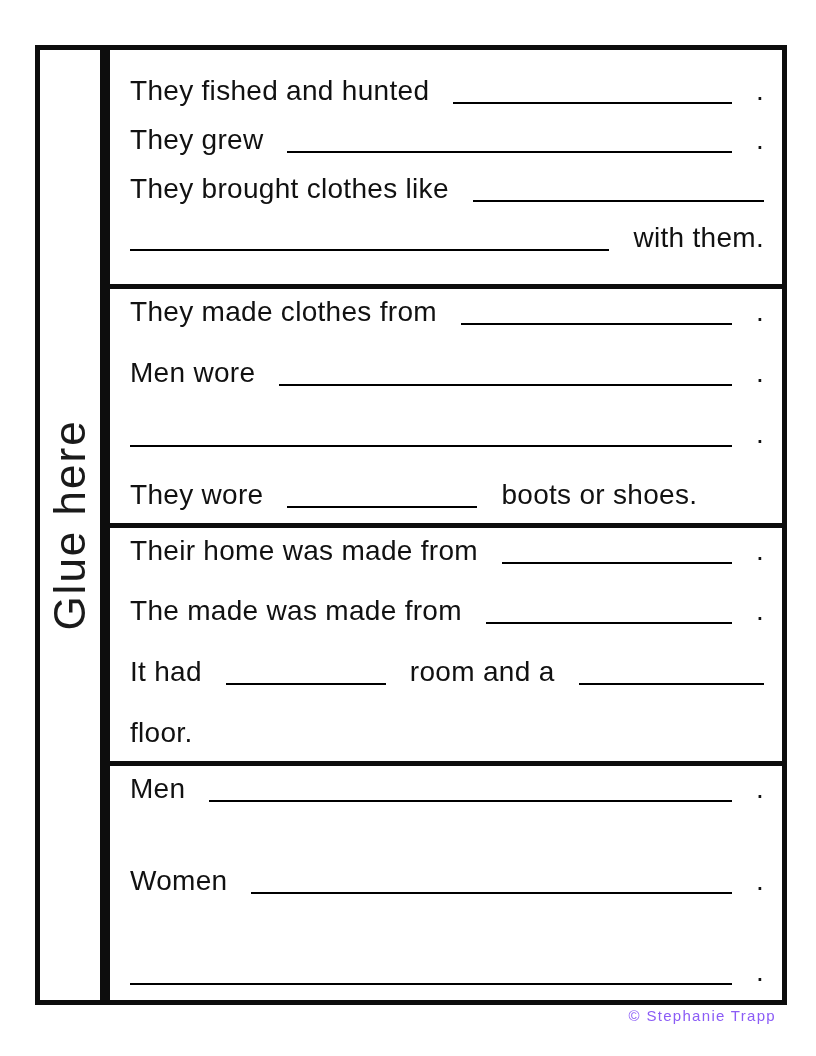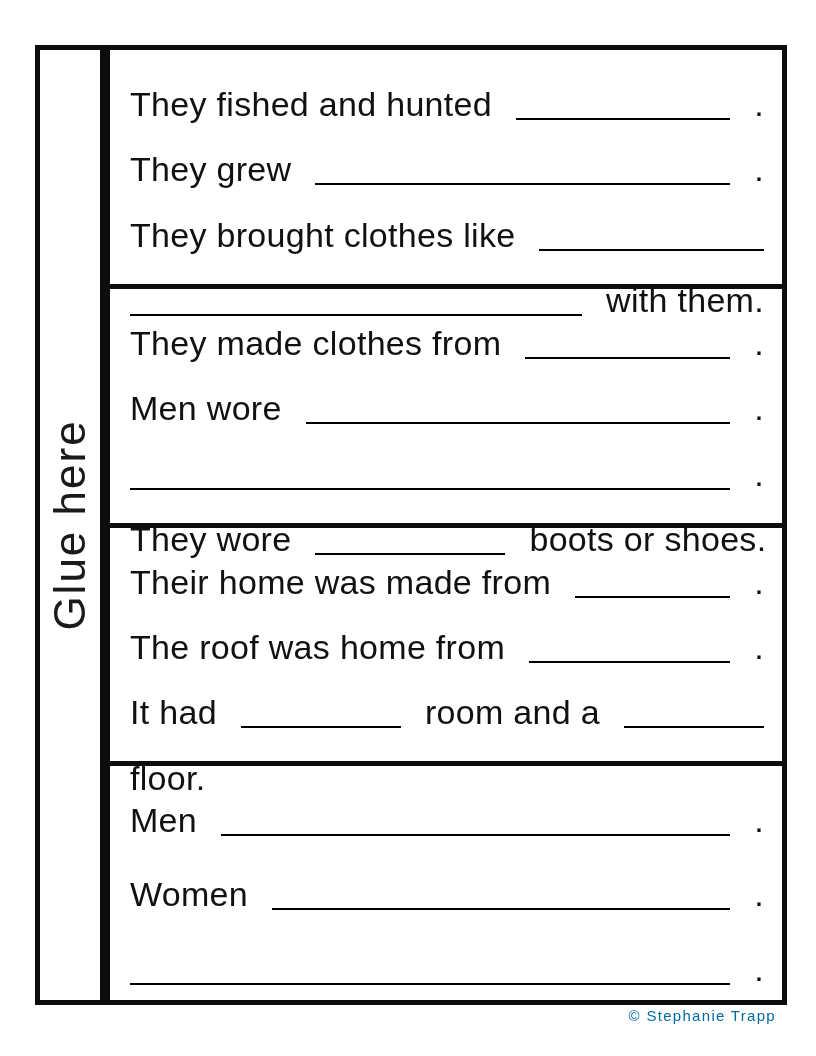--- a/index.html
+++ b/index.html
@@ -59,25 +59,24 @@
     min-height: 0;
   }
   .section + .section {
     border-top: 5px solid #0d0d0d;
     justify-content: space-between;
   }
   .line {
     display: flex;
     align-items: baseline;
     column-gap: 24px;
-    font-size: 34px;
+    font-size: 28px;
     letter-spacing: 0.3px;
     white-space: nowrap;
     line-height: 1.1;
-    margin-top: 28px;
   }
   .seg-text {
     flex: 0 0 auto;
   }
   .blank {
     display: inline-block;
     height: 0;
     border-bottom: 2.5px solid #000000;
     transform: translateY(4px);
     flex: 0 0 auto;
@@ -85,21 +84,21 @@
   .blank.grow {
     flex: 1 1 auto;
   }
   .credit {
     position: absolute;
     right: 40px;
     top: 1007px;
     font-size: 15px;
     font-weight: 300;
     letter-spacing: 1.3px;
-    color: #0369a1;
+    color: #8b5cf6;
   }
 </style>
 </head>
 <body>
 
 <div class="page">
 
   <div class="glue-tab">
     <span class="glue-label">Glue here</span>
   </div>
@@ -146,21 +145,21 @@
           <span class="seg-text">boots or shoes.</span>
         </div>
       </div>
       <div class="section">
         <div class="line">
           <span class="seg-text">Their home was made from</span>
           <span class="blank grow"></span>
           <span class="seg-text">.</span>
         </div>
         <div class="line">
-          <span class="seg-text">The roof was home from</span>
+          <span class="seg-text">The made was made from</span>
           <span class="blank grow"></span>
           <span class="seg-text">.</span>
         </div>
         <div class="line">
           <span class="seg-text">It had</span>
           <span class="blank" style="width: 160px;"></span>
           <span class="seg-text">room and a</span>
           <span class="blank grow"></span>
         </div>
         <div class="line">

